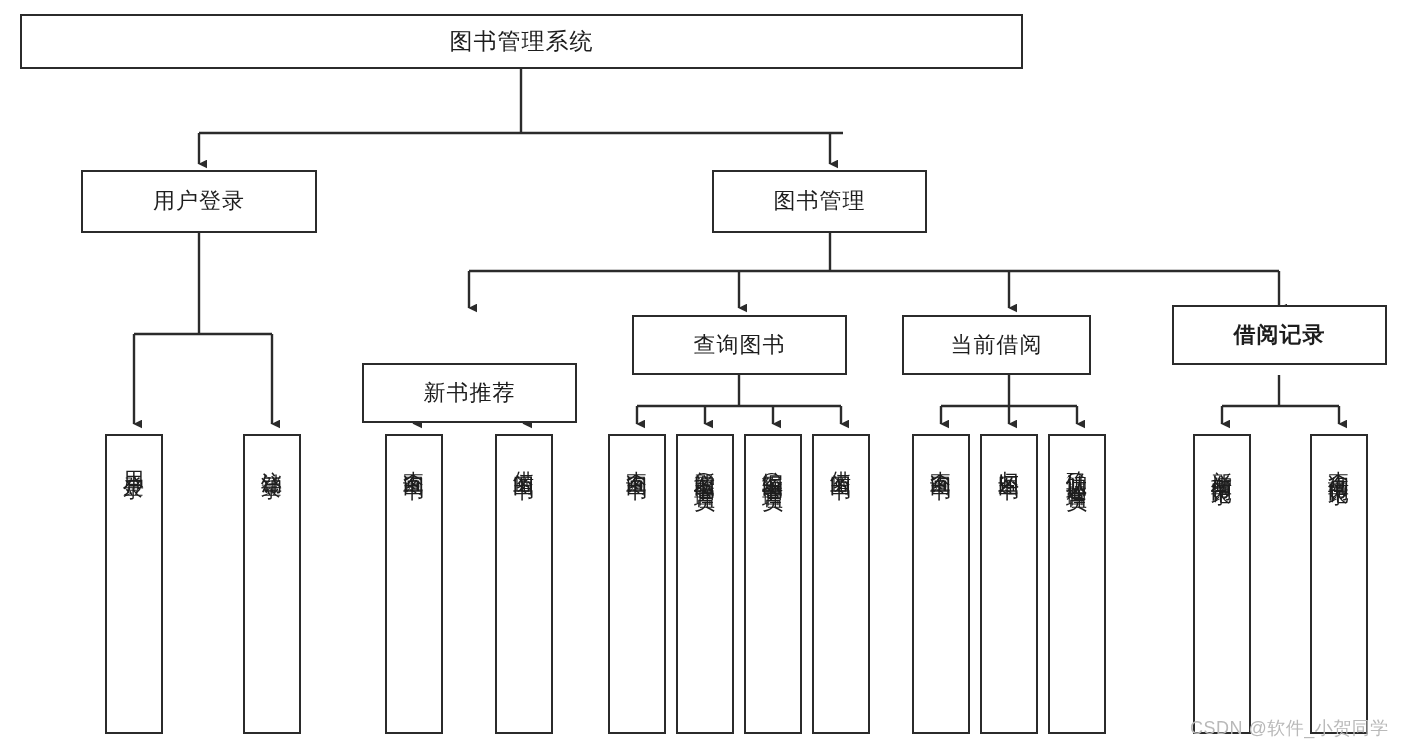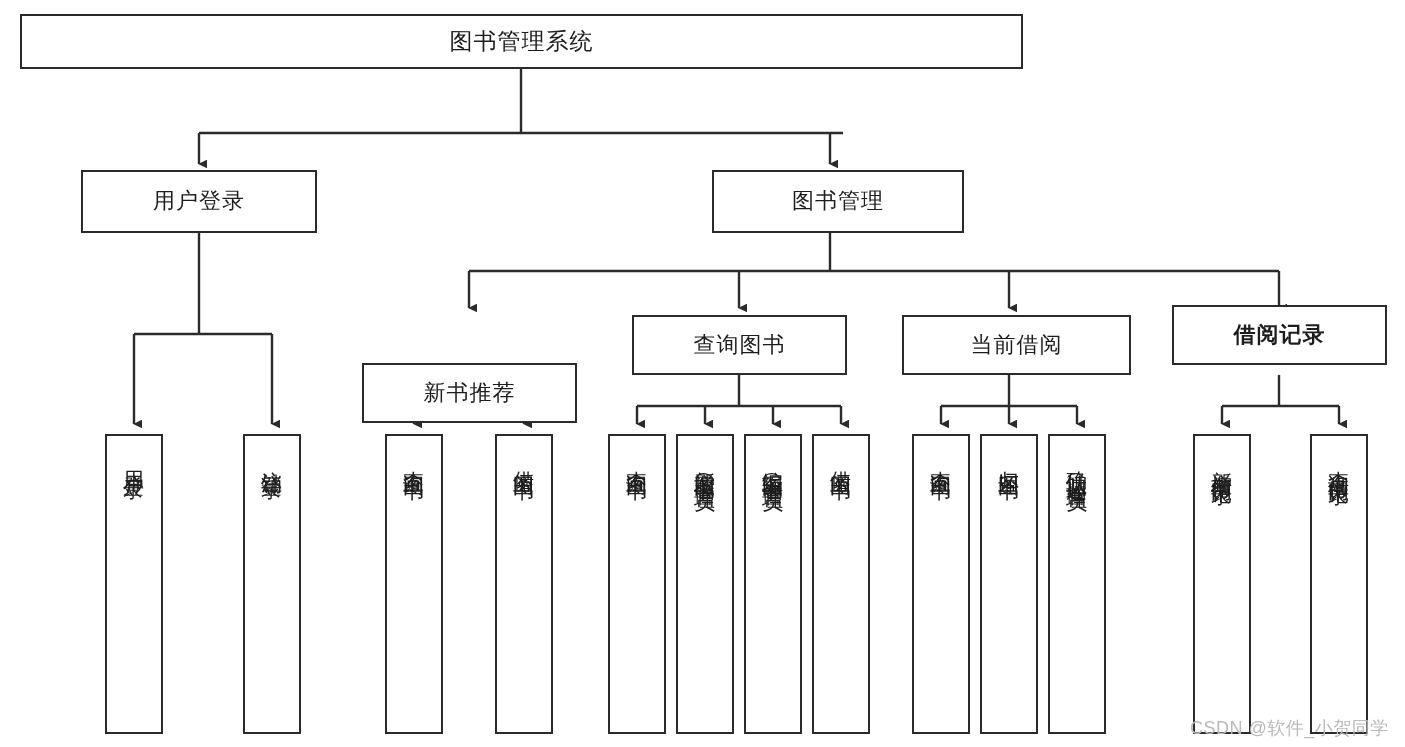--- a/index.html
+++ b/index.html
@@ -124,31 +124,31 @@
     </g>
   </svg>
 
   <div class="node h root" style="left:20px; top:14px; width:1003px; height:55px;">
     <span>图书管理系统</span>
   </div>
 
   <div class="node h" style="left:81px; top:170px; width:236px; height:63px;">
     <span>用户登录</span>
   </div>
-  <div class="node h" style="left:712px; top:170px; width:252px; height:63px;">
+  <div class="node h" style="left:712px; top:170px; width:215px; height:63px;">
     <span>图书管理</span>
   </div>
 
   <div class="node h" style="left:362px; top:315px; width:215px; height:60px;margin-top:48px;">
     <span>新书推荐</span>
   </div>
   <div class="node h" style="left:632px; top:315px; width:215px; height:60px;">
     <span>查询图书</span>
   </div>
-  <div class="node h" style="left:902px; top:315px; width:229px; height:60px;">
+  <div class="node h" style="left:902px; top:315px; width:189px; height:60px;">
     <span>当前借阅</span>
   </div>
   <div class="node h" style="left:1172px; top:305px; width:215px; height:60px;font-weight:bold;">
     <span>借阅记录</span>
   </div>
 
   <div class="node v" style="left:105px; top:434px; width:58px; height:300px;">
     <span class="vtext">用户登录</span>
   </div>
   <div class="node v" style="left:243px; top:434px; width:58px; height:300px;">

